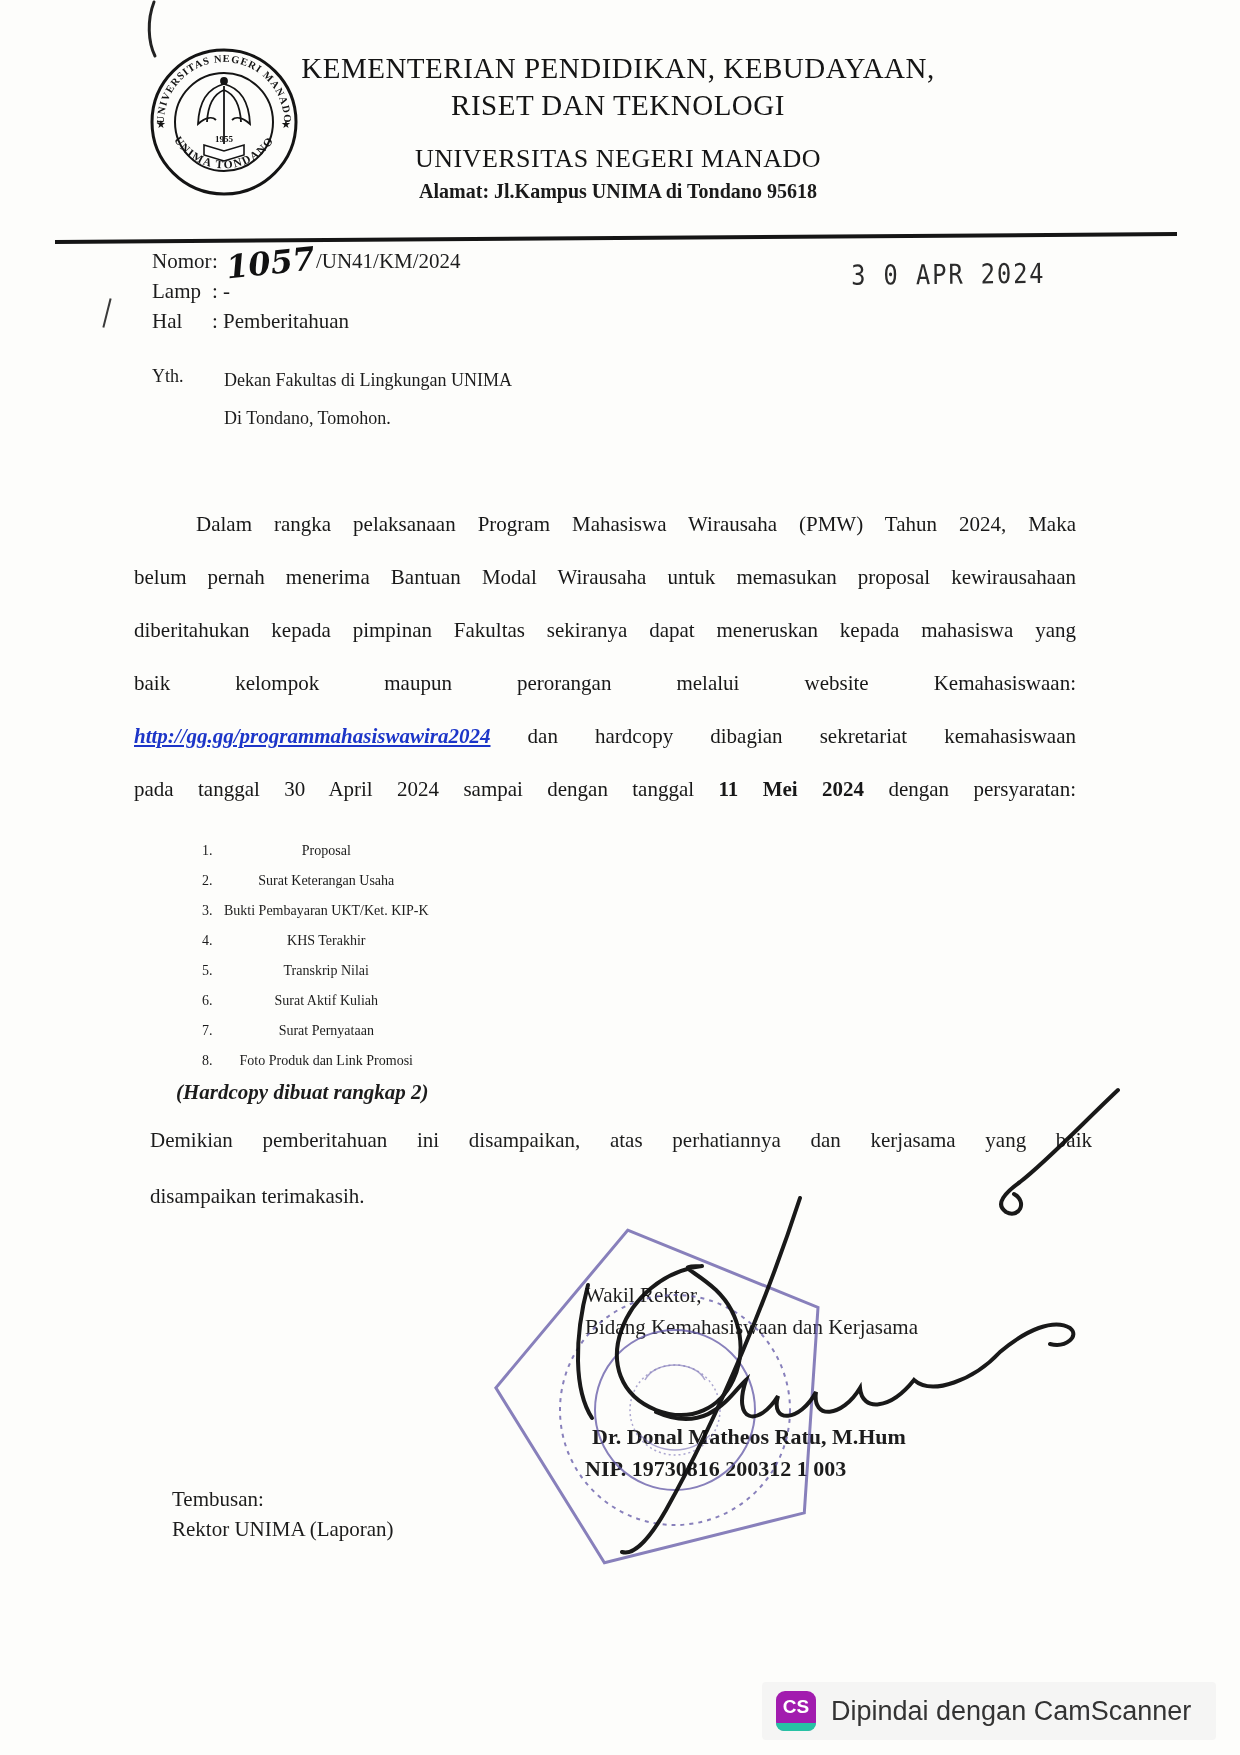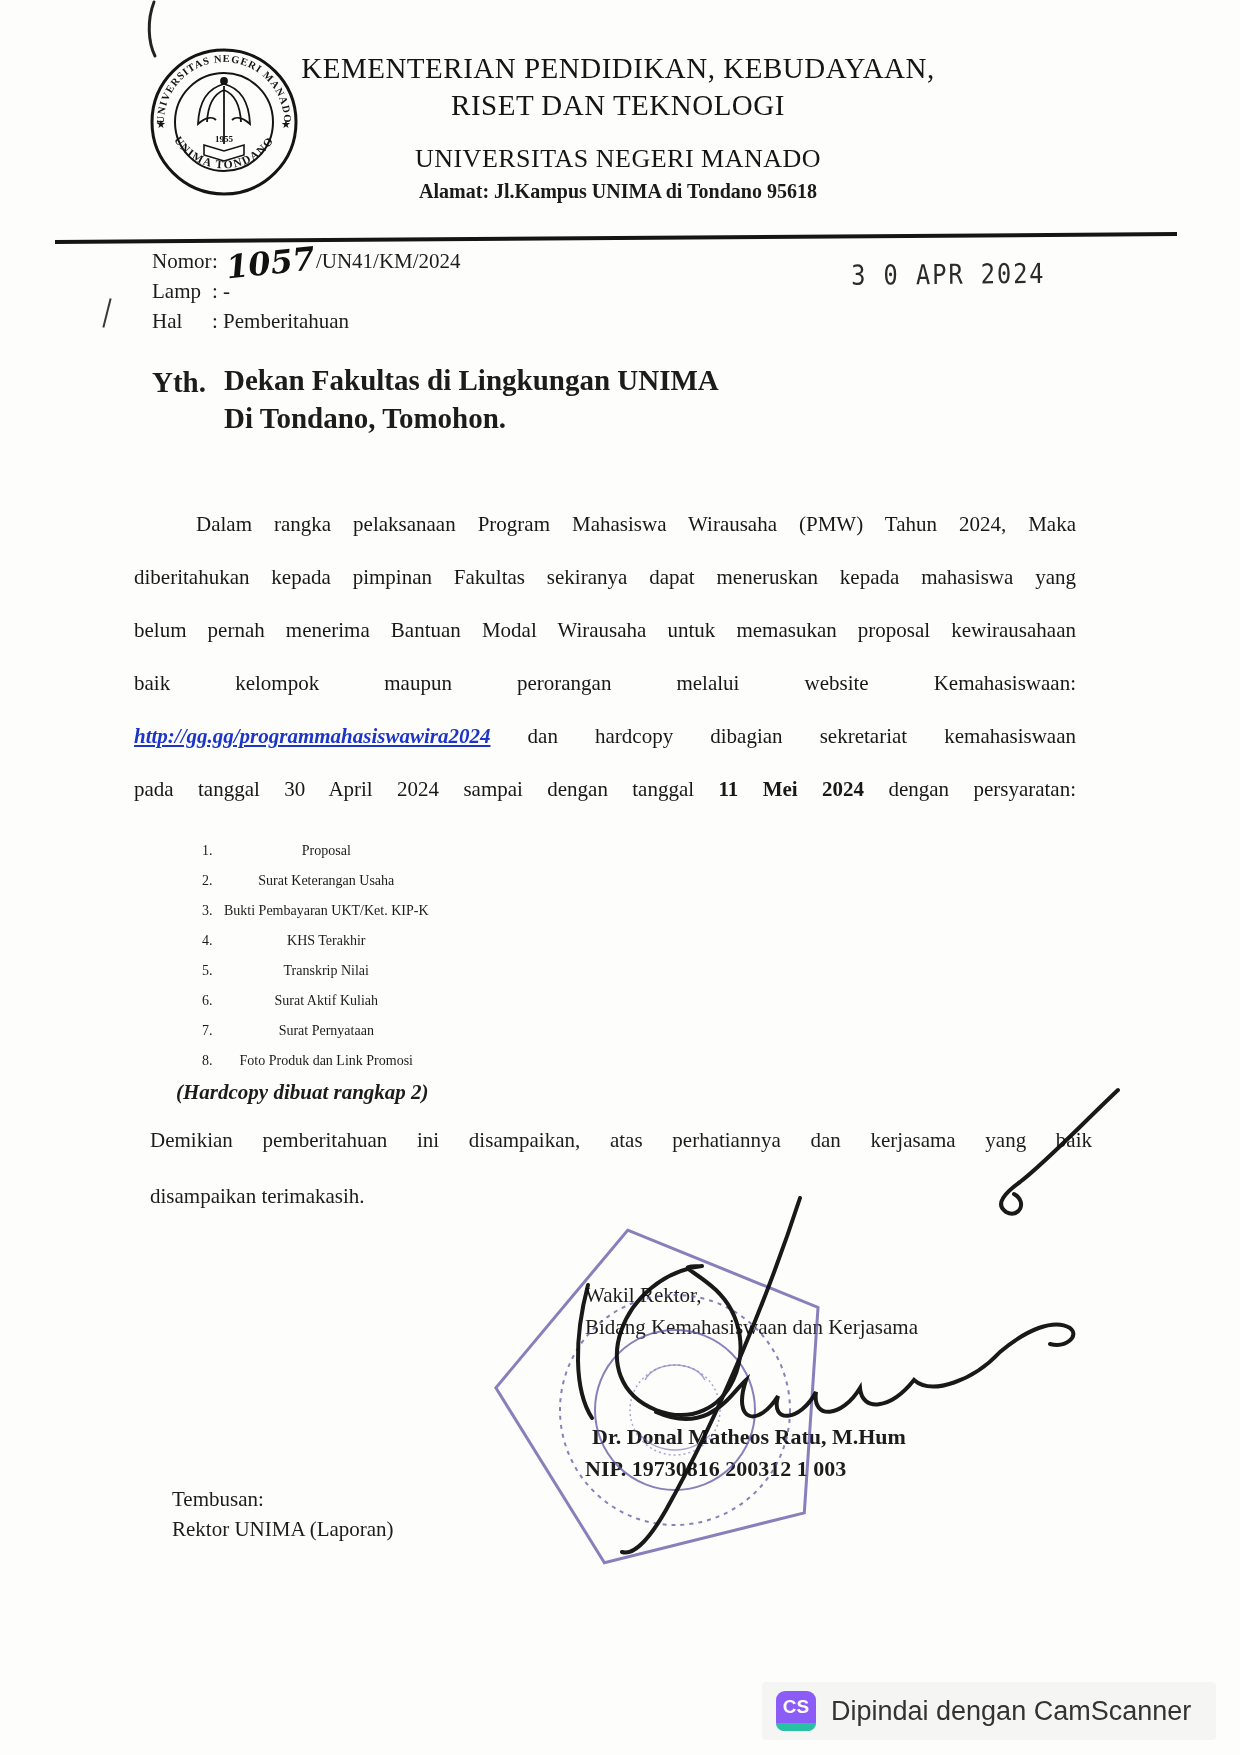--- a/index.html
+++ b/index.html
@@ -16,21 +16,21 @@
   .rule{position:absolute;left:55px;top:236px;width:1122px;height:4px;background:#151515;transform:rotate(-.4deg);}
   
   .meta{position:absolute;left:152px;top:246px;font-size:21px;}
   .meta-row{display:flex;align-items:flex-end;line-height:30px;}
   .mlabel{width:60px;}
   .hand{font-family:"DejaVu Serif",serif;font-style:italic;font-weight:bold;font-size:32px;line-height:26px;
         display:inline-block;transform:rotate(-6deg);margin:0 1px 0 8px;position:relative;top:0px;color:#111;}
   .date-stamp{position:absolute;left:846px;top:260px;font-family:"DejaVu Sans Mono",monospace;
         font-size:25px;letter-spacing:2px;color:#2b2b2b;transform:scale(.95,1.1) rotate(-.5deg);}
   
-  .rcpt{position:absolute;left:152px;top:366px;font-size:29px;display:flex;font-weight:bold;}
+  .rcpt{position:absolute;left:152px;top:366px;font-size:18px;display:flex;}
   .yth{width:72px;}
   .rcpt-line2{margin-top:10px;line-height:28px;}
   .rcpt-line1{line-height:28px;}
   
   .body-block{position:absolute;left:134px;top:498px;width:942px;font-size:21px;color:#181818;}
   .bline{height:53px;line-height:53px;text-align:justify;text-align-last:justify;}
   .bline.ind{text-indent:62px;}
   .doc-link{color:#1c35c8;font-weight:bold;font-style:italic;text-decoration:underline;cursor:pointer;}
   .bdate{font-weight:bold;}
   
@@ -46,21 +46,21 @@
   .sig-title1{position:absolute;left:585px;top:1283px;font-size:21px;z-index:2;}
   .sig-title2{position:absolute;left:585px;top:1315px;font-size:21px;z-index:2;}
   .sig-name{position:absolute;left:592px;top:1424px;font-size:22px;font-weight:bold;z-index:2;}
   .sig-nip{position:absolute;left:585px;top:1456px;font-size:22px;font-weight:bold;z-index:2;}
   .sig-svg{position:absolute;left:470px;top:1080px;z-index:3;}
   
   .temb{position:absolute;left:152px;top:1484px;font-size:21px;line-height:30px;margin-left:20px;}
   
   .cam-bar{position:absolute;left:762px;top:1682px;width:454px;height:58px;background:#f5f5f4;border-radius:4px;
            display:flex;align-items:center;box-sizing:border-box;padding-left:14px;}
-  .cs-icon{width:40px;height:40px;border-radius:9px;background:#8b5cf6;position:relative;flex:0 0 auto;
+  .cs-icon{width:40px;height:40px;border-radius:9px;background:#a21caf;position:relative;flex:0 0 auto;
            display:flex;align-items:flex-start;justify-content:center;}
   .cs-txt{font-family:"Liberation Sans",sans-serif;font-weight:bold;font-size:19px;color:#fff;margin-top:5px;}
   .cs-strip{position:absolute;left:0;right:0;bottom:0;height:8px;background:#27c2a4;border-radius:0 0 9px 9px;}
   .cam-text{font-family:"Liberation Sans",sans-serif;font-size:27px;color:#333;margin-left:15px;}
   
   .art1{position:absolute;left:140px;top:0px;z-index:4;}
   .art2{position:absolute;left:106px;top:298px;width:2px;height:30px;background:#3a3a3a;transform:rotate(14deg);}
 </style>
 </head>
 <body>
@@ -134,24 +134,24 @@
       <div class="rcpt-line1">Dekan Fakultas di Lingkungan UNIMA</div>
       <div class="rcpt-line2">Di Tondano, Tomohon.</div>
     </span>
   </div>
 
   <div class="body-block">
     <div class="bline ind">
       <span>Dalam rangka pelaksanaan Program Mahasiswa Wirausaha (PMW) Tahun 2024, Maka</span>
     </div>
     <div class="bline">
+      <span>belum pernah menerima Bantuan Modal Wirausaha untuk memasukan proposal kewirausahaan</span>
+    </div>
+    <div class="bline">
       <span>diberitahukan kepada pimpinan Fakultas sekiranya dapat meneruskan kepada mahasiswa yang</span>
-    </div>
-    <div class="bline">
-      <span>belum pernah menerima Bantuan Modal Wirausaha untuk memasukan proposal kewirausahaan</span>
     </div>
     <div class="bline">
       <span>baik kelompok maupun perorangan melalui website Kemahasiswaan:</span>
     </div>
     <div class="bline">
       <a class="doc-link">http://gg.gg/programmahasiswawira2024</a>
       <span>dan hardcopy dibagian sekretariat kemahasiswaan</span>
     </div>
     <div class="bline">
       <span>pada tanggal 30 April 2024 sampai dengan tanggal</span>

